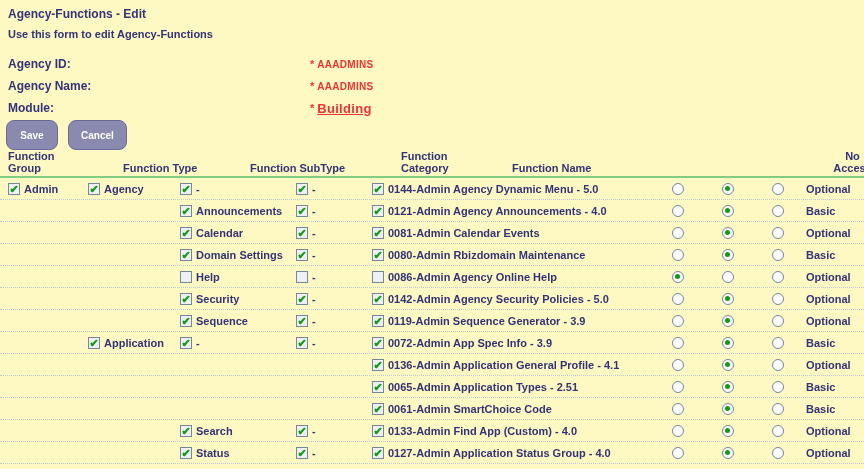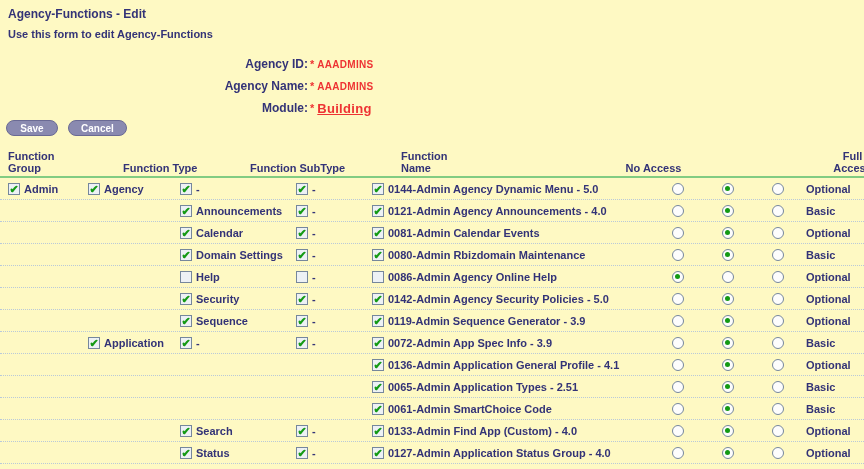--- a/index.html
+++ b/index.html
@@ -17,27 +17,27 @@
   *{margin:0;padding:0;box-sizing:border-box;}
   html,body{background:#fff;}
   body{font-family:"Liberation Sans", sans-serif;}
   .page{position:relative;width:864px;height:469px;background:#fef9c3;overflow:hidden;}
 
   .title{position:absolute;top:7px;left:8px;font-size:12px;font-weight:bold;color:var(--text-navy);}
   .subtitle{position:absolute;top:28px;left:8px;font-size:11px;font-weight:bold;color:var(--text-navy);}
 
   .form{position:absolute;top:53px;left:8px;width:600px;}
   .frow{display:flex;align-items:center;height:22px;}
-  .flabel{width:300px;text-align:right;font-size:12px;font-weight:bold;color:var(--text-navy);}
+  .flabel{width:300px;font-size:12px;font-weight:bold;color:var(--text-navy);}
   .req{color:var(--value-red);font-weight:bold;font-size:11px;margin:0 3px 0 2px;}
   .fvalue{color:var(--value-red);font-weight:bold;font-size:10px;letter-spacing:.3px;}
   .fvalue.link{text-decoration:underline;font-size:13px;cursor:pointer;}
 
   .toolbar{position:absolute;top:120px;left:6px;display:flex;gap:10px;}
-  .btn{min-width:52px;height:16px;border-radius:8px;background:var(--button-bg);
+  .btn{min-width:52px;height:30px;border-radius:8px;background:var(--button-bg);
        border:1px solid var(--button-border);color:#fff;font-family:"Liberation Sans",sans-serif;
        font-size:10px;font-weight:bold;padding:0 12px;line-height:13px;cursor:pointer;}
 
   .table{position:absolute;top:139px;left:0;width:864px;}
   .tgrid{display:grid;grid-template-columns:80px 92px 116px 76px 283px 45px 55px 45px 1fr;padding-left:8px;}
   .thead{height:39px;border-bottom:2px solid var(--header-rule-green);gap:35px;}
   .th{align-self:end;font-size:11px;font-weight:bold;color:var(--text-navy);line-height:12px;padding-bottom:2px;}
   .th.c{text-align:center;}
   .th.mid{align-self:center;padding-bottom:0;}
 
@@ -83,20 +83,21 @@
   <div class="toolbar">
     <button class="btn">Save</button>
     <button class="btn">Cancel</button>
   </div>
 
   <div class="table">
     <div class="tgrid thead">
       <div class="th">Function Group</div>
       <div class="th">Function Type</div>
       <div class="th">Function SubType</div>
+      <div class="th">Function Category</div>
       <div class="th">Function Name</div>
       <div class="th c">No Access</div>
       <div class="th c">Full Access</div>
       <div class="th c">Read Only</div>
       <div class="th mid">Type</div>
     </div>
     <div>
         <div class="tgrid trow">
           <div class="cell">
             <span class="cb">✔</span>

